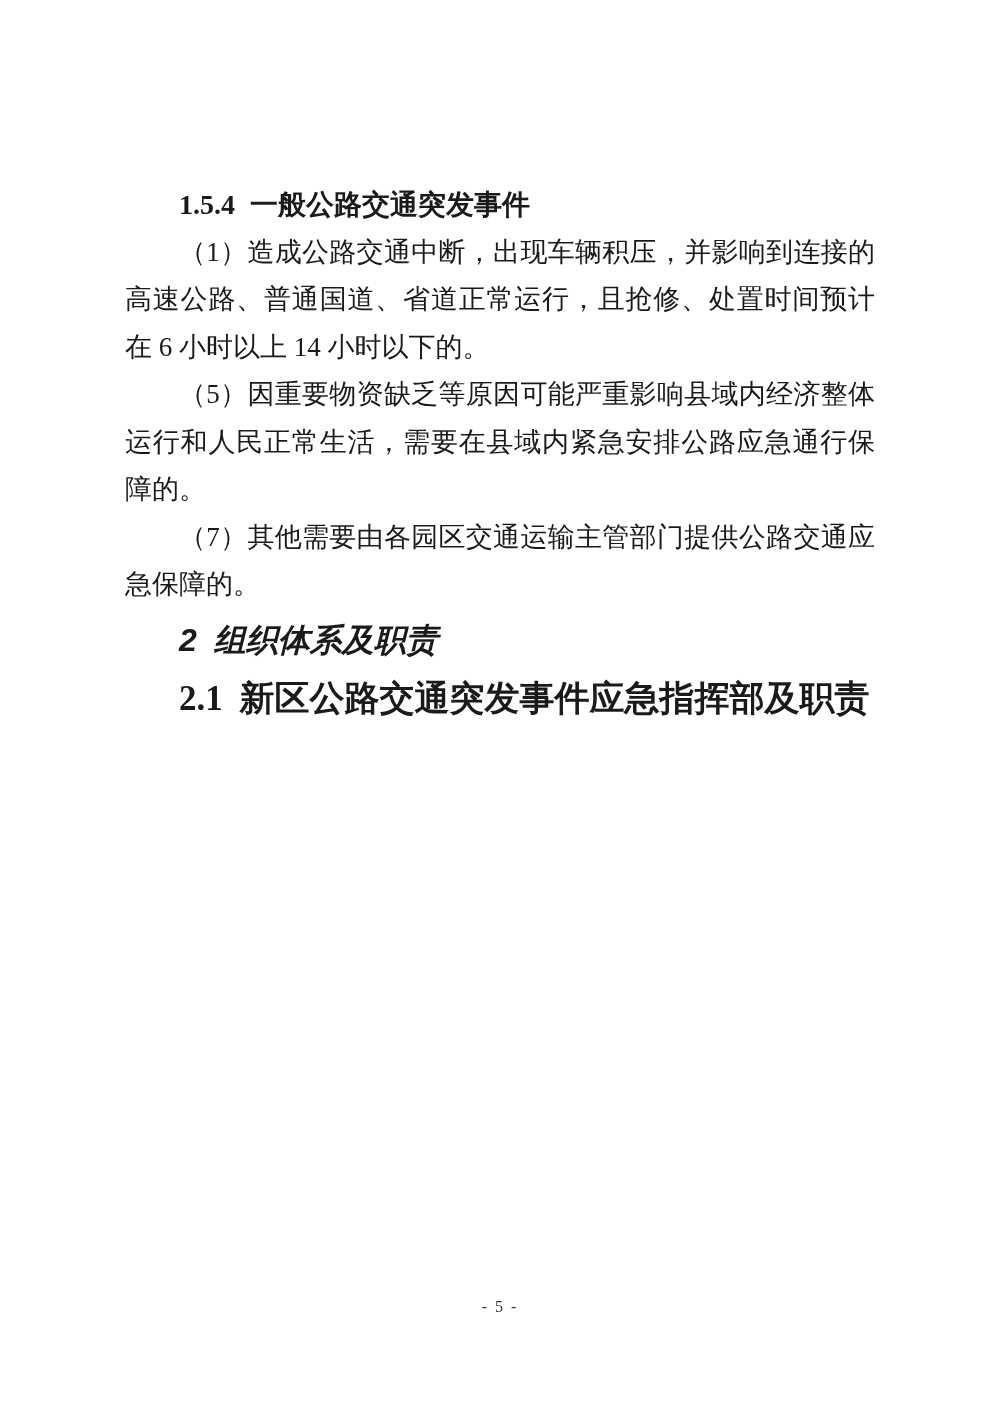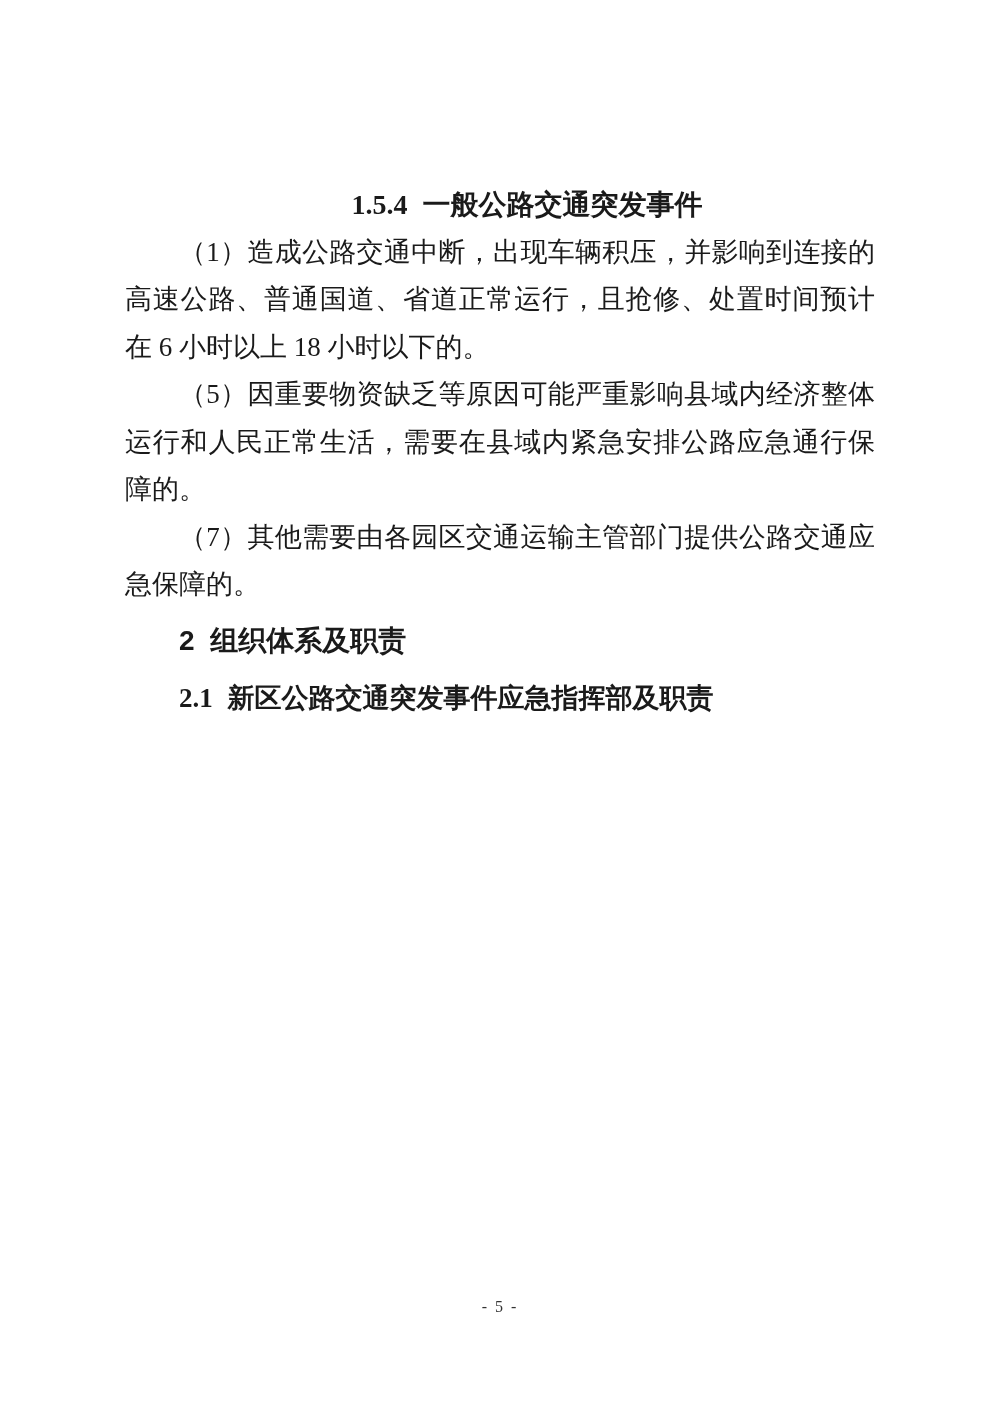--- a/index.html
+++ b/index.html
@@ -23,46 +23,46 @@
   }
   
   .h-sub {
     margin: 0;
     padding-left: 54px;
     font-size: 28px;
     line-height: 47.5px;
     font-weight: bold;
     font-family: "Liberation Serif", "DejaVu Serif", serif;
     word-spacing: 8px;
-    text-align: center;
   }
   
   .para {
     margin: 0;
     font-size: 27px;
     line-height: 47.5px;
     text-indent: 54px;
     text-align: justify;
     font-family: "Liberation Serif", "DejaVu Serif", serif;
   }
   
   .h-chapter {
     margin: 8px 0 11px 0;
     padding-left: 54px;
-    font-size: 28px;
+    font-size: 32px;
     line-height: 47.5px;
     font-weight: bold;
     font-family: "Liberation Sans", "DejaVu Sans", sans-serif;
     word-spacing: 8px;
+    font-style: italic;
   }
   
   .h-section {
     margin: 0 0 0 0;
     padding-left: 54px;
-    font-size: 27px;
+    font-size: 35px;
     line-height: 47.5px;
     font-weight: bold;
     font-family: "Liberation Serif", "DejaVu Serif", serif;
     word-spacing: 8px;
   }
   .page-footer {
     position: absolute;
     top: 1298px;
     left: 0;
     width: 100%;
@@ -74,21 +74,21 @@
   }
 </style>
 </head>
 <body>
 
 <div class="doc-body">
 
   <h3 class="h-sub">1.5.4 一般公路交通突发事件</h3>
 
 
-  <p class="para">（1）造成公路交通中断，出现车辆积压，并影响到连接的高速公路、普通国道、省道正常运行，且抢修、处置时间预计在 6 小时以上 18 小时以下的。</p>
+  <p class="para">（1）造成公路交通中断，出现车辆积压，并影响到连接的高速公路、普通国道、省道正常运行，且抢修、处置时间预计在 6 小时以上 14 小时以下的。</p>
 
 
   <p class="para">（5）因重要物资缺乏等原因可能严重影响县域内经济整体运行和人民正常生活，需要在县域内紧急安排公路应急通行保障的。</p>
 
   <p class="para">（7）其他需要由各园区交通运输主管部门提供公路交通应急保障的。</p>
 
   <h1 class="h-chapter">2 组织体系及职责</h1>
 
   <h2 class="h-section">2.1 新区公路交通突发事件应急指挥部及职责</h2>
 

